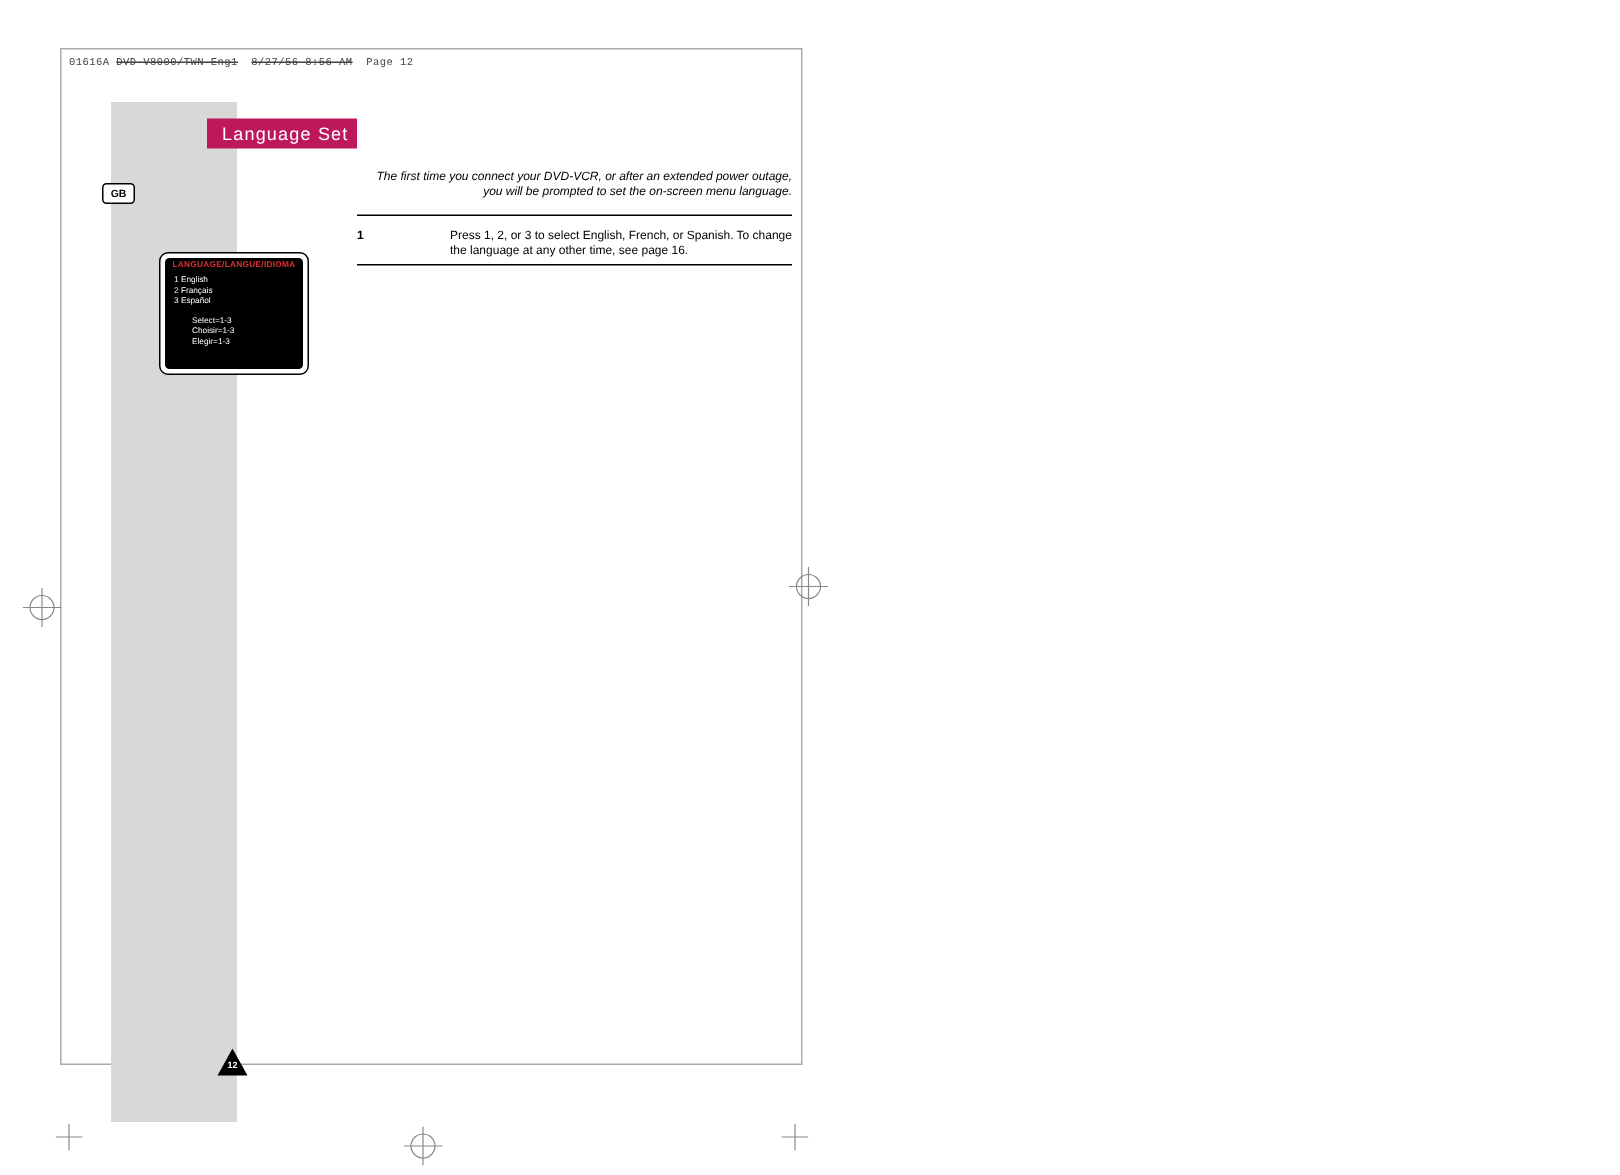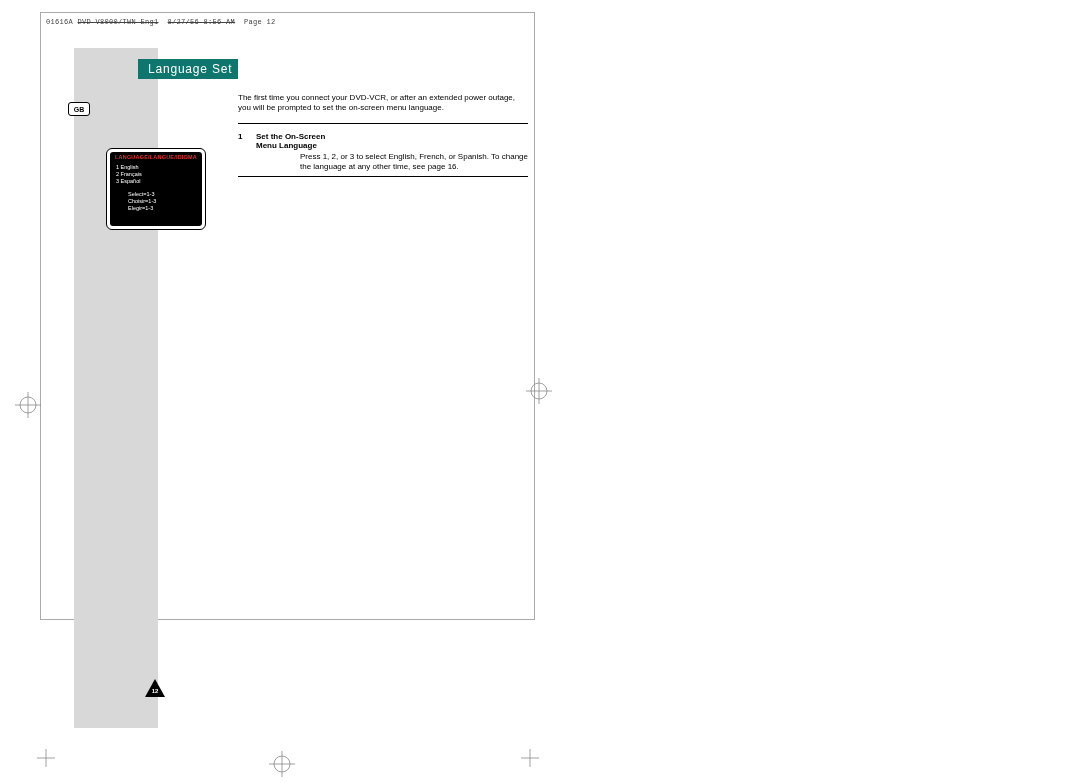--- a/index.html
+++ b/index.html
@@ -6,23 +6,23 @@
   body {
     background: #fff;
     width: 1080px;
     height: 783px;
     font-family: Arial, Helvetica, sans-serif;
     position: relative;
     overflow: hidden;
   }
   .page-frame {
     position: absolute;
-    left: 40px; top: 12px;
+    left: 40px; top: 32px;
     width: 495px;
-    height: 608px;
+    height: 678px;
     border: 1px solid #aaa;
   }
   .header-line {
     position: absolute;
     top: 5px; left: 5px;
     font-family: "Courier New", monospace;
     font-size: 7px;
     color: #444;
     letter-spacing: 0.3px;
   }
@@ -76,38 +76,40 @@
     margin-bottom: 3px;
     letter-spacing: 0.2px;
   }
   .screen-list { margin-left: 2px; margin-bottom: 5px; }
   .screen-hints { margin-left: 14px; }
   .title-banner {
     position: absolute;
     left: 97px; top: 46px;
     width: 100px;
     height: 20px;
-    background: #0f766e;
+    background: #be185d;
     color: #fff;
     font-size: 12px;
     letter-spacing: 0.8px;
     padding-left: 10px;
     line-height: 20px;
   }
   .content {
     position: absolute;
     left: 197px;
     top: 80px;
     width: 290px;
   }
   .intro {
+    font-style: italic;
     font-size: 8px;
     line-height: 1.25;
     margin-bottom: 10px;
     color: #000;
+    text-align: right;
   }
   .step-row {
     display: flex;
     align-items: flex-start;
     gap: 8px;
     padding-top: 6px;
     margin-bottom: 4px;
   }
   .step-num {
     font-weight: bold;
@@ -196,24 +198,20 @@
       </div>
     </div>
   </div>
 
   <div class="content">
     <div class="intro">The first time you connect your DVD-VCR, or after an extended power outage, you will be prompted to set the on-screen menu language.</div>
     <hr class="divider">
     <div class="step-row">
       <div class="step-num">1</div>
       <div class="step-body">
-        <div class="step-title">
-          <span>Set the On-Screen</span><br>
-          <span>Menu Language</span>
-        </div>
         <div class="step-text">Press 1, 2, or 3 to select English, French, or Spanish. To change the language at any other time, see page 16.</div>
       </div>
     </div>
     <hr class="divider">
   </div>
 
   <div class="page-num-tri"></div>
   <div class="page-num">12</div>
 
 </div>

